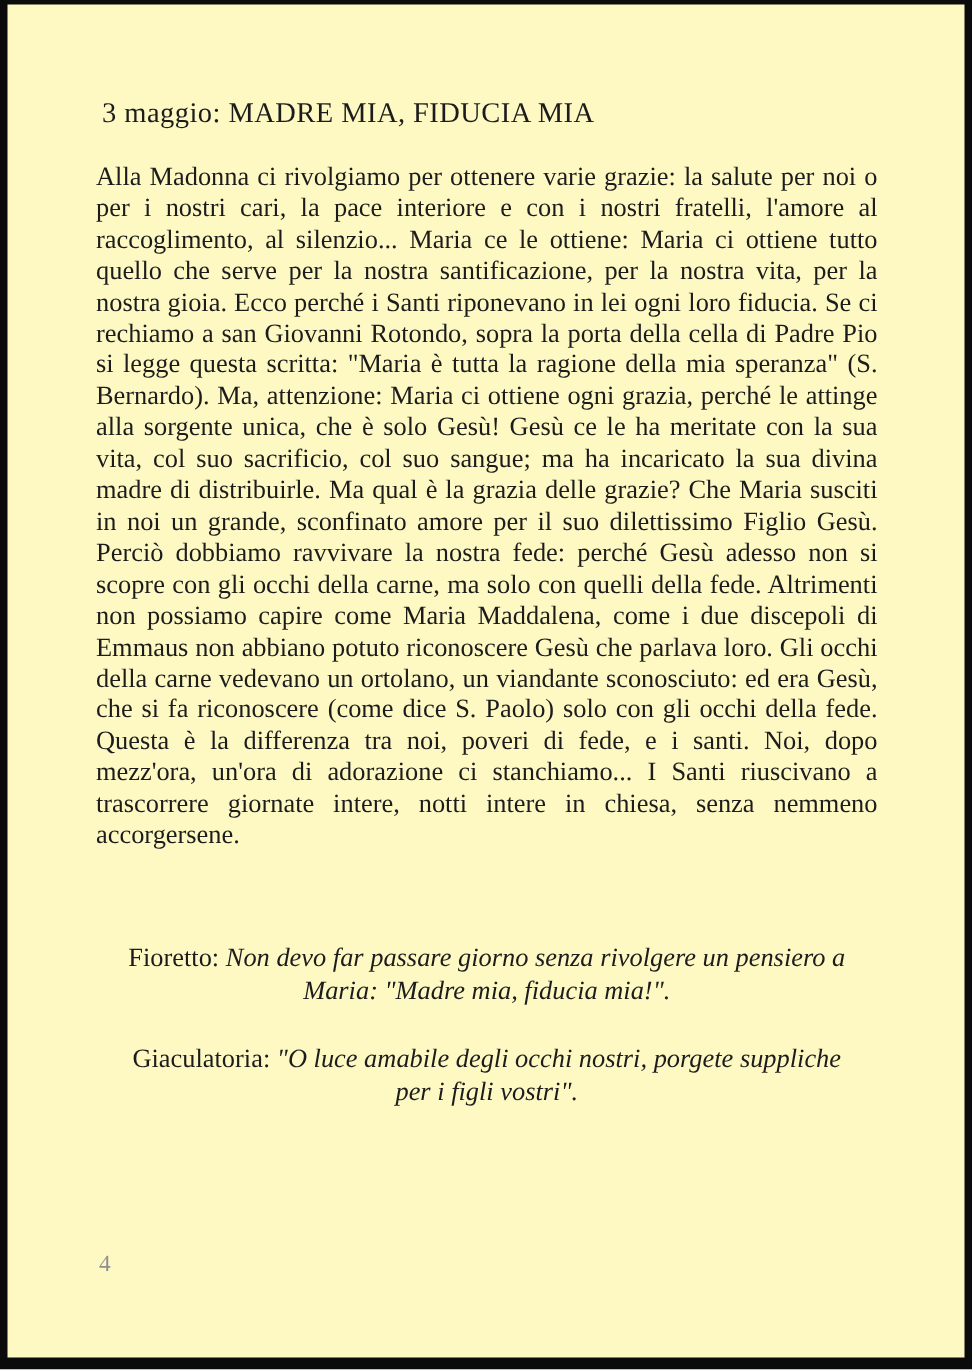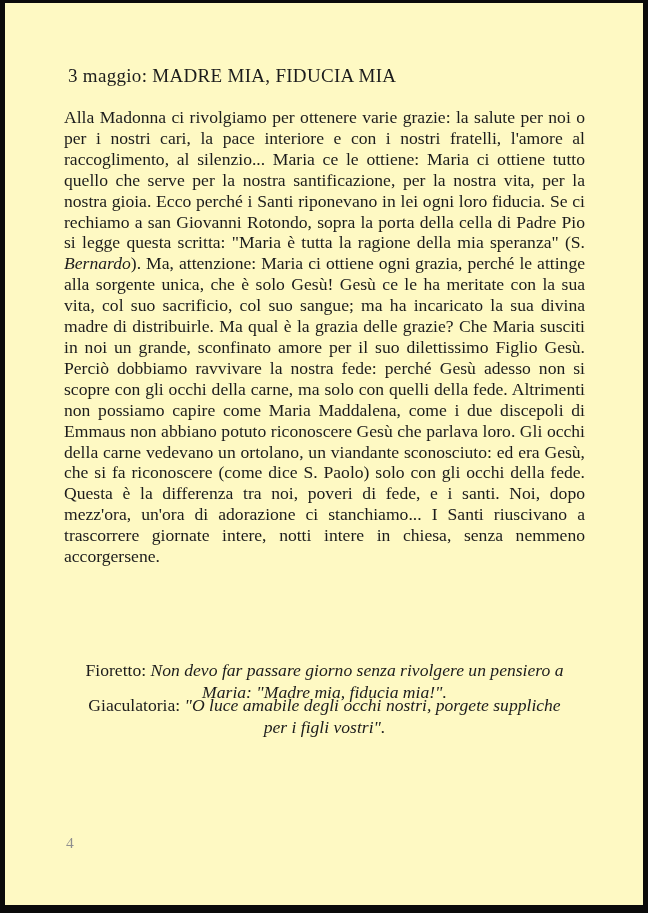--- a/index.html
+++ b/index.html
@@ -35,31 +35,31 @@
   .body-text {
     position: absolute;
     left: 59px;
     top: 104px;
     width: 521px;
     font-size: 17.6px;
     line-height: 20.9px;
     text-align: justify;
     text-justify: inter-word;
   }
-  .italic { font-style: italic; }
+  .italic { }
   .devotion {
     position: absolute;
     left: 79px;
     width: 481px;
     text-align: center;
     font-size: 17.6px;
     line-height: 22px;
   }
   .devotion .quote { font-style: italic; }
-  .fioretto { top: 656px; }
+  .fioretto { top: 624px; }
   .giaculatoria { top: 691px; }
   .page-number {
     position: absolute;
     left: 61px;
     top: 831px;
     font-size: 15.5px;
     color: #8f8f8f;
   }
 </style>
 </head>

